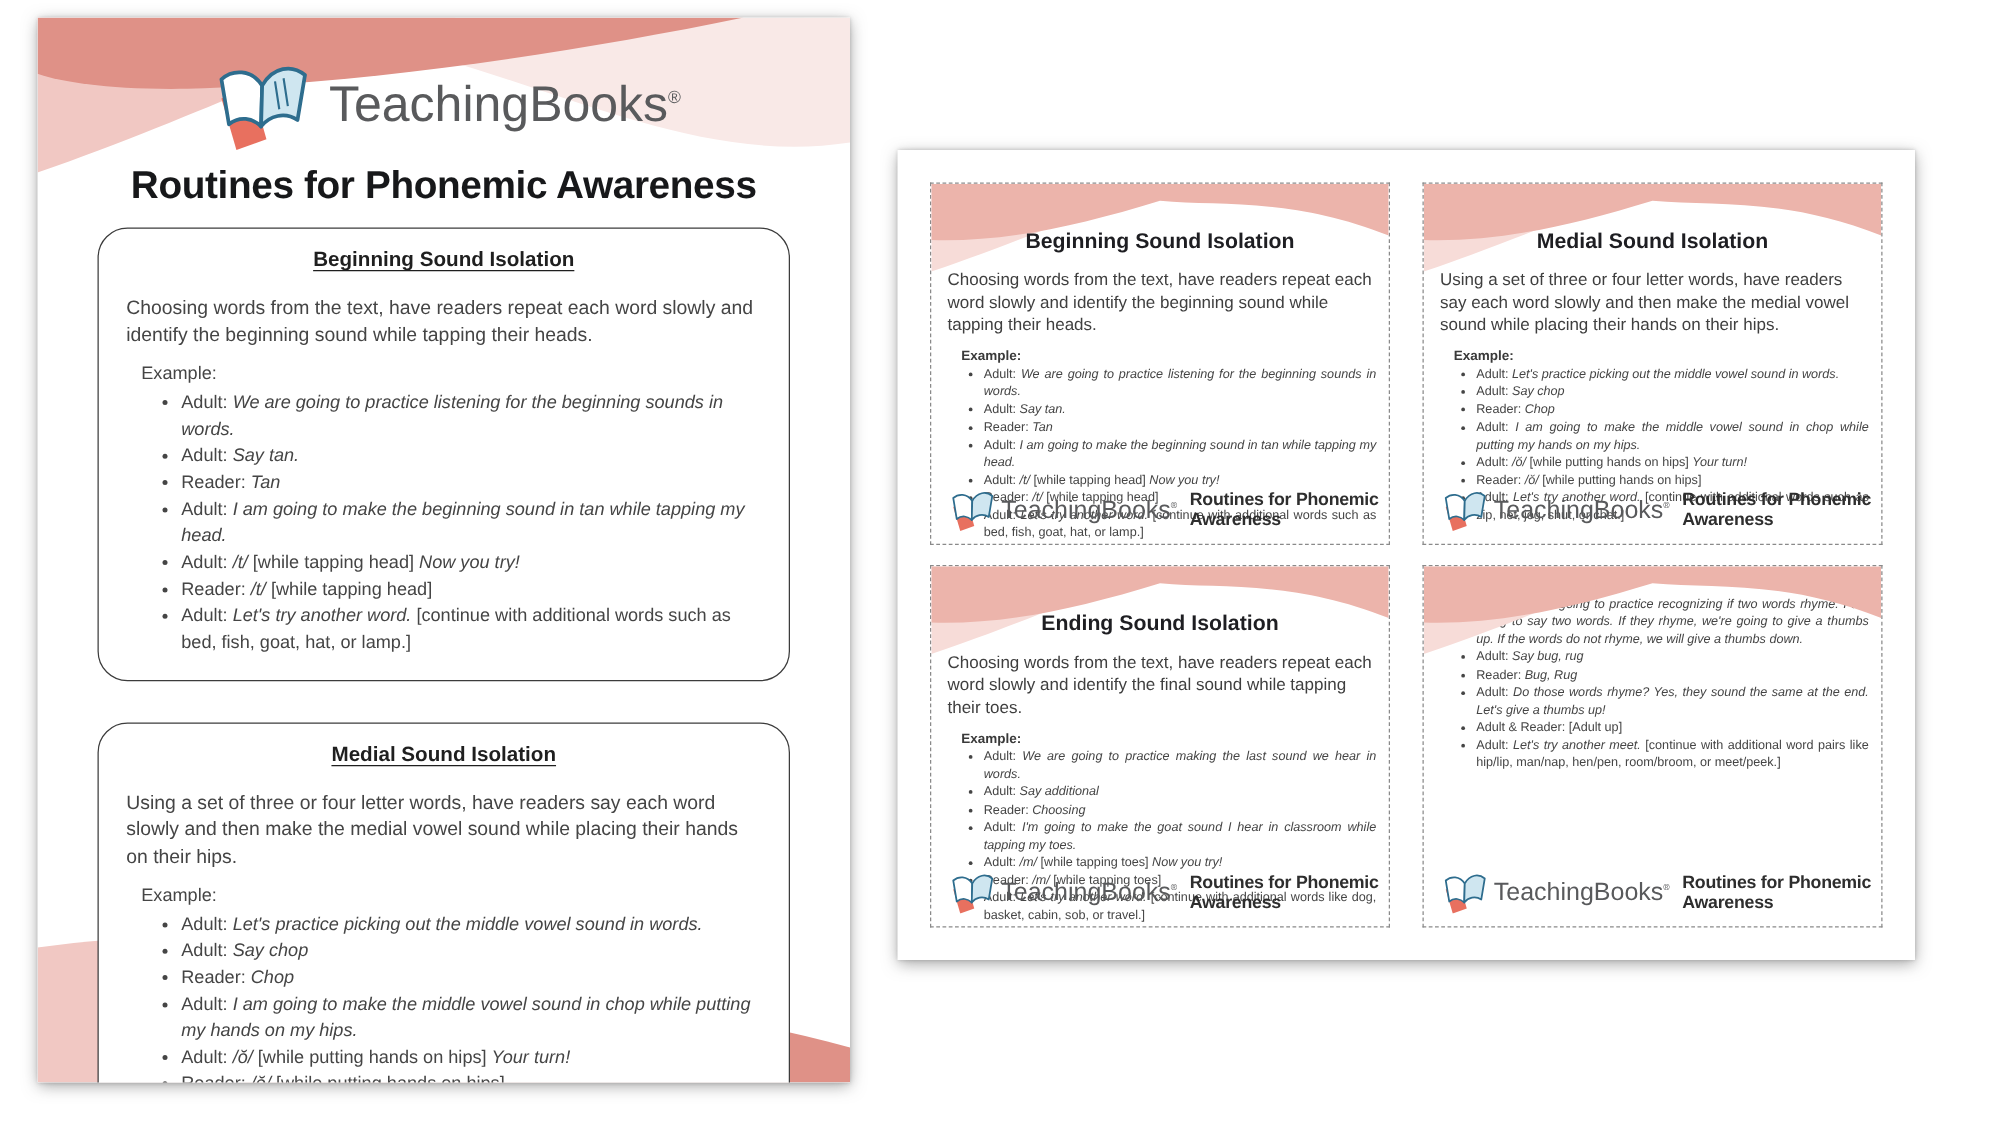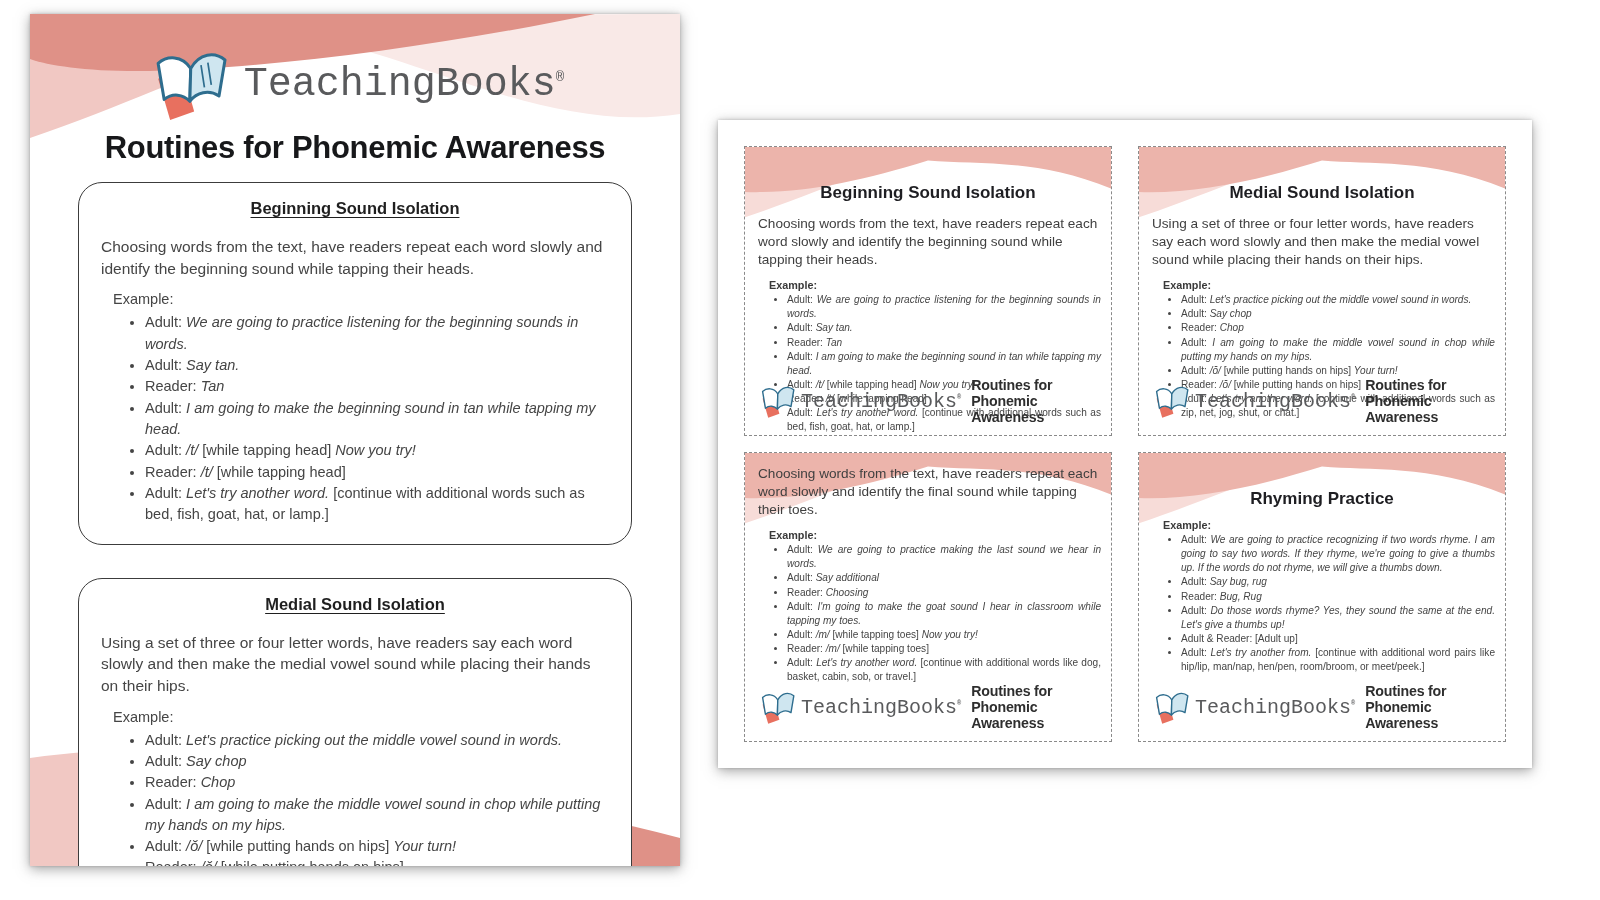--- a/index.html
+++ b/index.html
@@ -11,21 +11,21 @@
   *{box-sizing:border-box;margin:0;padding:0}
   html,body{width:1600px;height:900px;background:#ffffff;overflow:hidden;
     font-family:"Liberation Sans","DejaVu Sans",sans-serif;color:var(--body-text);}
   .page{position:absolute;background:#fff;box-shadow:0 3px 12px rgba(90,90,90,.55),0 0 3px rgba(120,120,120,.4);overflow:hidden;}
 
   
   .page-left{left:30px;top:14px;width:650px;height:852px;}
   .wave-top{position:absolute;top:0;left:0;width:100%;height:150px;z-index:0;}
   .wave-bottom{position:absolute;bottom:0;left:0;width:100%;height:130px;z-index:0;}
   .lp-header{position:relative;z-index:1;display:flex;justify-content:center;align-items:center;gap:12px;padding-top:34px;}
-  .logo-wordmark{font-family:Liberation Mono, monospace;color:var(--logo-text);}
+  .logo-wordmark{font-family:Liberation Sans, sans-serif;color:var(--logo-text);}
   .lp-header .logo-wordmark{font-size:40px;}
   .logo-wordmark sup{font-size:.35em;vertical-align:super;}
   .lp-title{position:relative;z-index:1;text-align:center;font-size:31px;font-weight:700;color:var(--heading-text);letter-spacing:-.3px;margin-top:10px;}
   .routine-box{position:relative;z-index:1;background:#fff;border:1.6px solid #3c3c3c;border-radius:24px;margin:0 48px;padding:16px 22px 18px 22px;}
   .routine-box.first{margin-top:16px;}
   .routine-box.second{margin-top:33px;}
   .routine-title{text-align:center;font-size:16.5px;font-weight:700;color:#1f1f1f;text-decoration:underline;text-underline-offset:3px;}
   .routine-desc{font-size:15.5px;line-height:1.4;margin-top:18px;color:var(--body-text);}
   .example-label{font-size:14.5px;margin-top:12px;margin-left:12px;}
   .bullets{margin-top:5px;padding-left:44px;list-style:disc;}
@@ -160,20 +160,21 @@
         <span class="logo-wordmark"><span>TeachingBooks</span><sup>®</sup></span>
         <span class="footer-title">Routines for Phonemic Awareness</span>
       </div>
     </div>
 
     <div class="card">
       <svg class="card-wave" viewBox="0 0 380 80" preserveAspectRatio="none" aria-hidden="true">
         <path fill="var(--card-wave-light)" d="M0 0 L215 0 C150 12 90 46 0 78 Z"></path>
         <path fill="var(--card-wave-medium)" d="M0 0 L380 0 L380 46 C300 12 240 20 190 15 C120 38 60 52 0 50 Z"></path>
       </svg>
+      <h3 class="card-title">Ending Sound Isolation</h3>
       <p class="card-desc">Choosing words from the text, have readers repeat each word slowly and identify the final sound while tapping their toes.</p>
       <div class="example-label">Example:</div>
       <ul class="bullets">
           <li><span>Adult: </span><span class="it">We are going to practice making the last sound we hear in words.</span></li>
           <li><span>Adult: </span><span class="it">Say additional</span></li>
           <li><span>Reader: </span><span class="it">Choosing</span></li>
           <li><span>Adult: </span><span class="it">I'm going to make the goat sound I hear in classroom while tapping my toes.</span></li>
           <li><span>Adult: </span><span class="it">/m/ </span><span>[while tapping toes] </span><span class="it">Now you try!</span></li>
           <li><span>Reader: </span><span class="it">/m/ </span><span>[while tapping toes]</span></li>
           <li><span>Adult: </span><span class="it">Let's try another word. </span><span>[continue with additional words like dog, basket, cabin, sob, or travel.]</span></li>
@@ -187,29 +188,28 @@
         <span class="logo-wordmark"><span>TeachingBooks</span><sup>®</sup></span>
         <span class="footer-title">Routines for Phonemic Awareness</span>
       </div>
     </div>
 
     <div class="card">
       <svg class="card-wave" viewBox="0 0 380 80" preserveAspectRatio="none" aria-hidden="true">
         <path fill="var(--card-wave-light)" d="M0 0 L215 0 C150 12 90 46 0 78 Z"></path>
         <path fill="var(--card-wave-medium)" d="M0 0 L380 0 L380 46 C300 12 240 20 190 15 C120 38 60 52 0 50 Z"></path>
       </svg>
-      <h3 class="card-title">Rhyming Practice</h3>
       <div class="example-label">Example:</div>
       <ul class="bullets">
           <li><span>Adult: </span><span class="it">We are going to practice recognizing if two words rhyme. I am going to say two words. If they rhyme, we're going to give a thumbs up. If the words do not rhyme, we will give a thumbs down.</span></li>
           <li><span>Adult: </span><span class="it">Say bug, rug</span></li>
           <li><span>Reader: </span><span class="it">Bug, Rug</span></li>
           <li><span>Adult: </span><span class="it">Do those words rhyme? Yes, they sound the same at the end. Let's give a thumbs up!</span></li>
           <li><span>Adult &amp; Reader: </span><span>[Adult up]</span></li>
-          <li><span>Adult: </span><span class="it">Let's try another from. </span><span>[continue with additional word pairs like hip/lip, man/nap, hen/pen, room/broom, or meet/peek.]</span></li>
+          <li><span>Adult: </span><span class="it">Let's try another meet. </span><span>[continue with additional word pairs like hip/lip, man/nap, hen/pen, room/broom, or meet/peek.]</span></li>
         </ul>
       <div class="card-footer">
         <svg class="logo-icon" width="40" height="34" viewBox="0 0 100 84" aria-hidden="true">
           <path fill="var(--logo-red)" d="M14 36 L42 24 L56 74 L28 84 Z"></path>
           <path d="M52 24 C42 8 24 9 14 18 L21 60 C31 52 43 54 51 62 Z" fill="#ffffff" stroke="var(--logo-blue)" stroke-width="3.5" stroke-linejoin="round"></path>
           <path d="M52 24 C62 6 80 4 92 14 L85 56 C73 48 59 52 51 62 Z" fill="var(--logo-lightblue)" stroke="var(--logo-blue)" stroke-width="3.5" stroke-linejoin="round"></path>
         </svg>
         <span class="logo-wordmark"><span>TeachingBooks</span><sup>®</sup></span>
         <span class="footer-title">Routines for Phonemic Awareness</span>
       </div>

